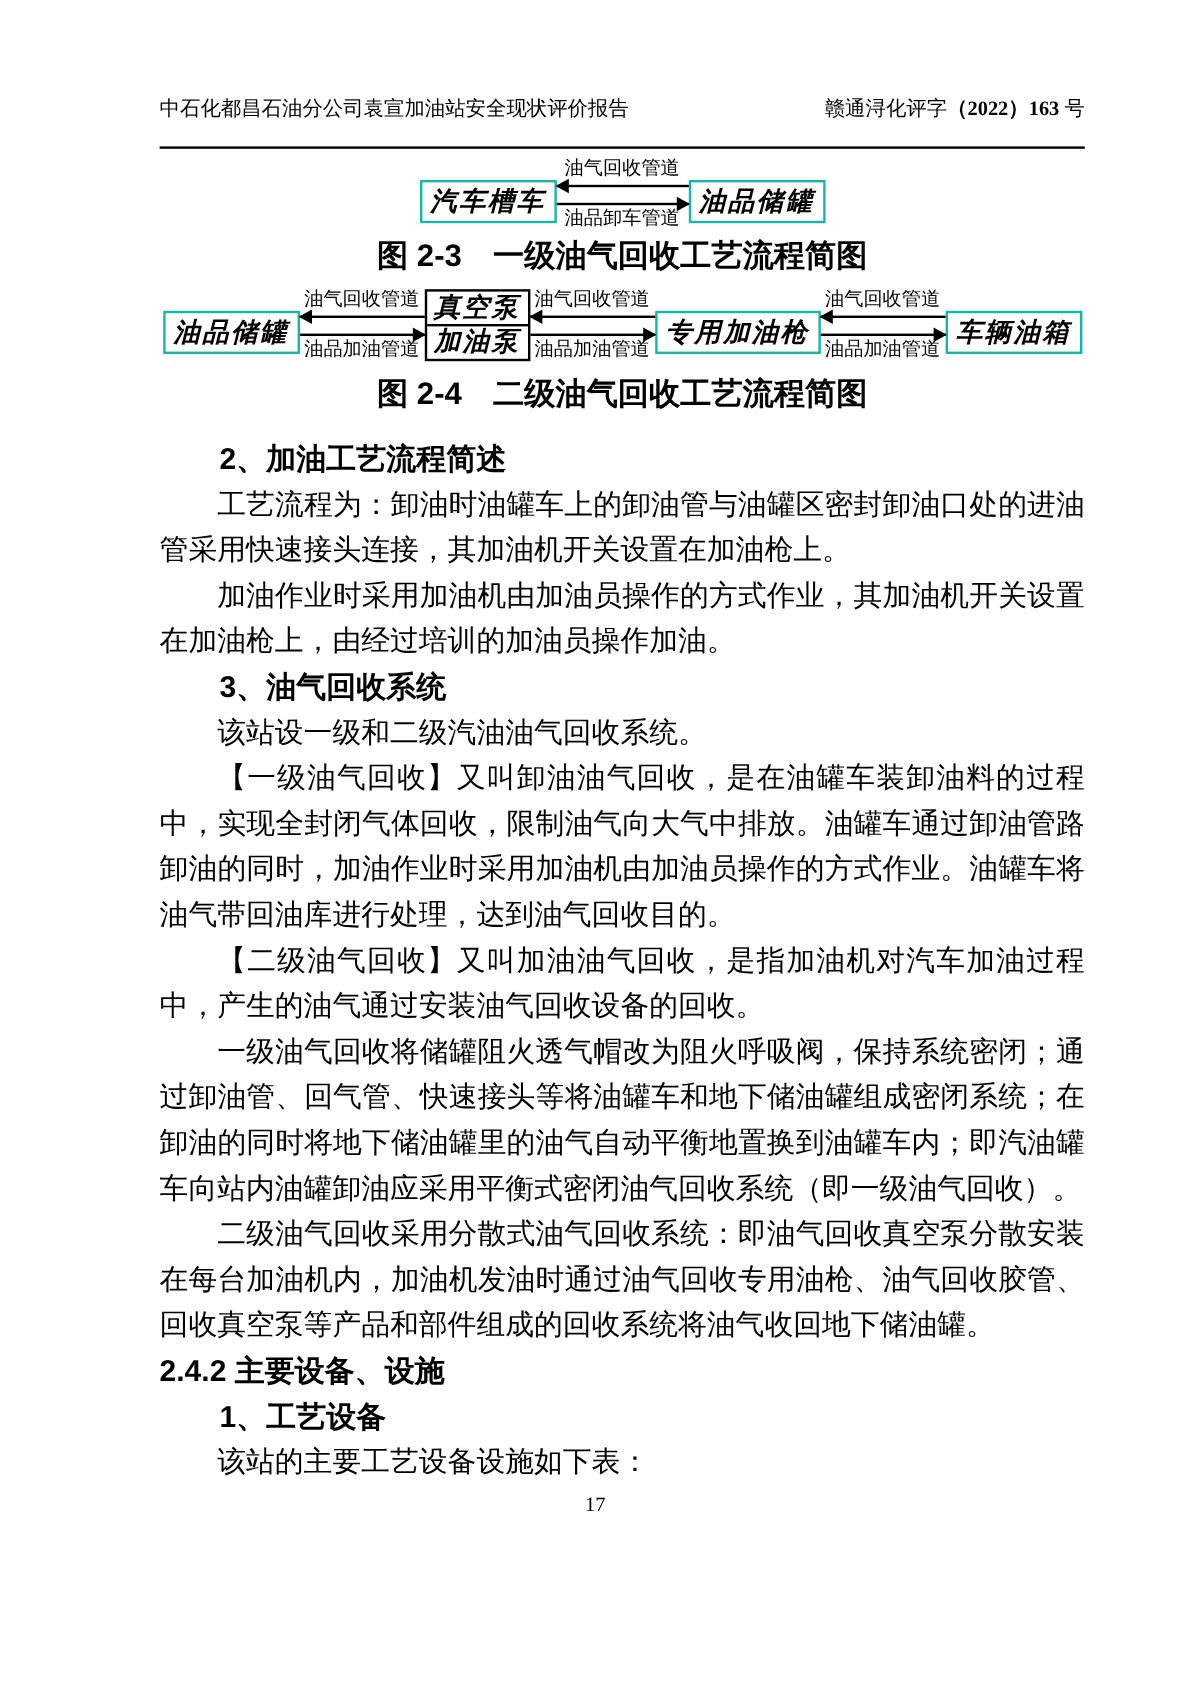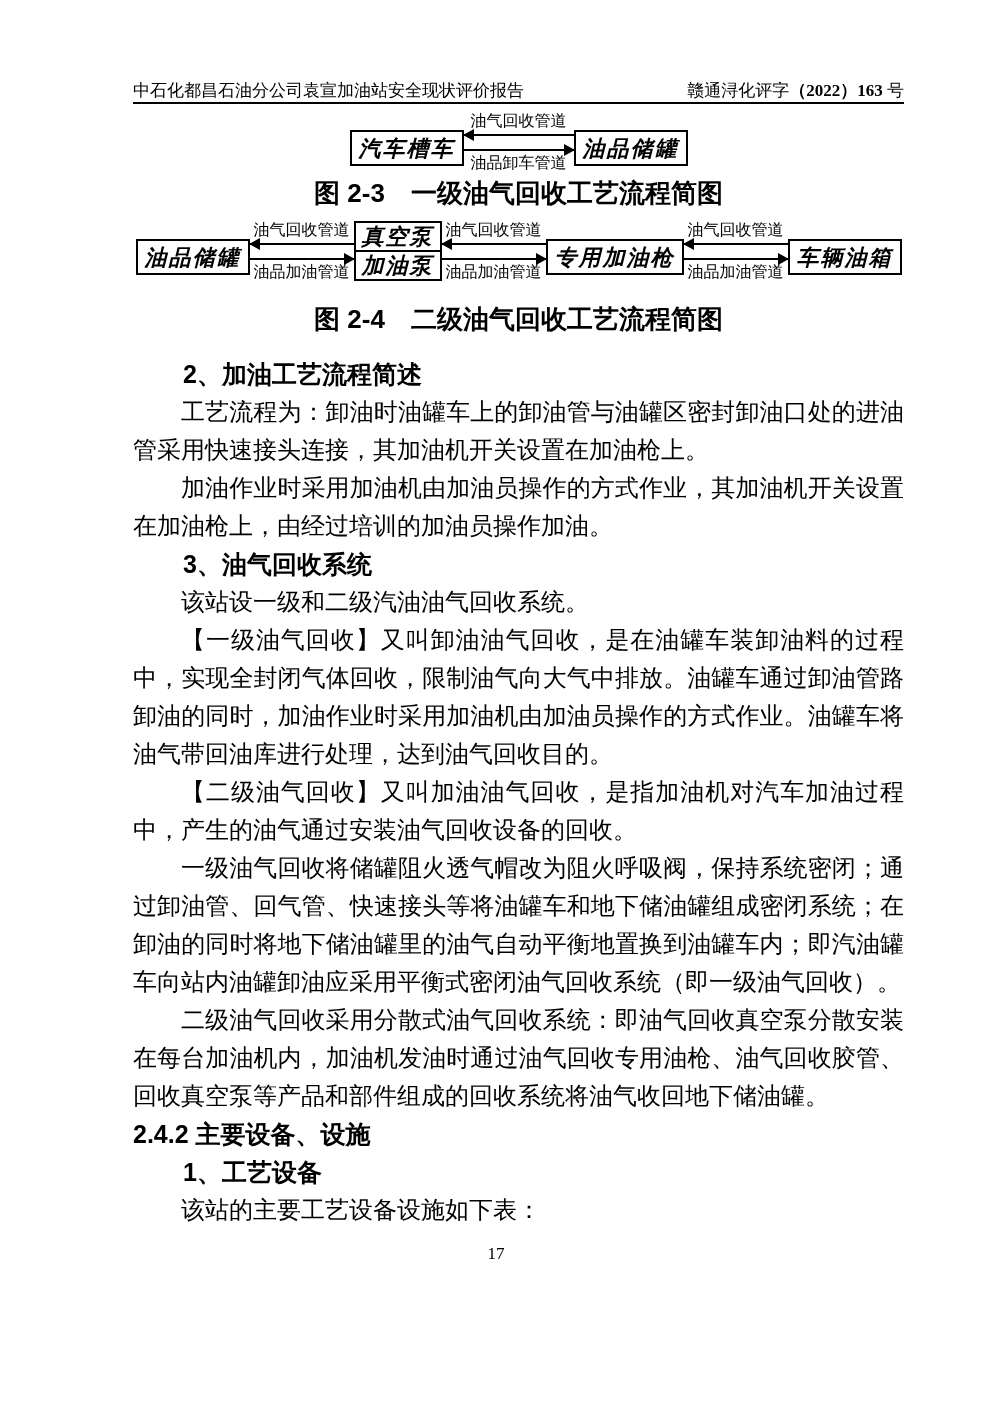--- a/index.html
+++ b/index.html
@@ -12,31 +12,31 @@
     color:#000;
     padding:80px 88px 0 133px;
     font-family:"Liberation Serif","DejaVu Serif",serif;
     overflow:hidden;
   }
   
   .hdr {
     display:flex; justify-content:space-between; align-items:flex-end;
     font-size:17px; line-height:22px;
     border-bottom:2px solid #000;
-    padding-bottom:0;
+    padding-bottom:20px;
   }
   .hdr .num { font-weight:bold; }
   
   .fig-row {
     display:flex; justify-content:center; align-items:center;
   }
   .fig1-row { margin-top:8px; }
   .fig2-row { margin-top:10px; }
   .fnode {
-    border:2px solid #000000;
+    border:2px solid #14b8a6;
     font-family:"DejaVu Serif","Liberation Serif",serif;
     font-weight:bold; font-style:italic;
     font-size:22px; line-height:30px;
     padding:1px 7px;
     letter-spacing:2px;
     white-space:nowrap;
     background:#fff;
     margin-top:12px;
   }
   .fnode-stack {
@@ -73,21 +73,21 @@
     border-style:solid; border-width:6px 0 6px 11px;
     border-color:transparent transparent transparent #000;
   }
   .fig-caption {
     text-align:center;
     font-family:"Liberation Sans","DejaVu Sans",sans-serif;
     font-weight:bold;
     font-size:26px; line-height:36px;
     margin-top:3px;
   }
-  .fig2-caption { margin-top:20px; }
+  .fig2-caption { margin-top:9px; }
   
   .body-text { margin-top:18px; }
   .para {
     font-size:24px; line-height:38px;
     text-align:justify;
     text-indent:2em;
   }
   .h-sans {
     font-family:"Liberation Sans","DejaVu Sans",sans-serif;
     font-weight:bold;

